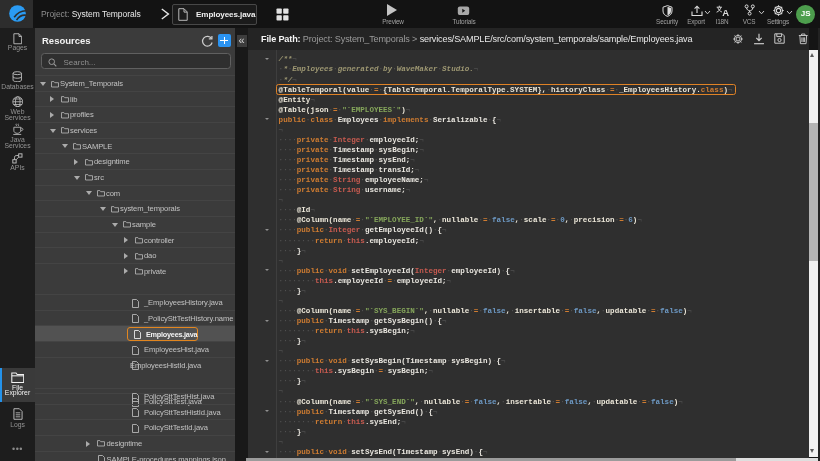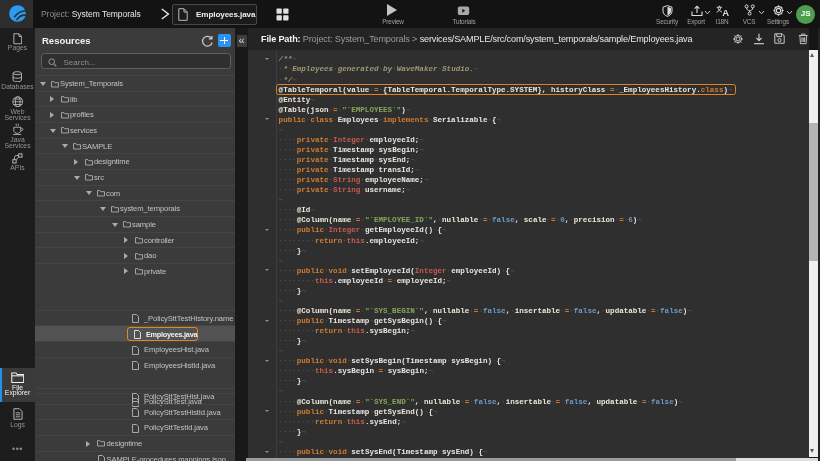--- a/index.html
+++ b/index.html
@@ -371,20 +371,28 @@
         </div>
 <div class="trow" style="top:262.80px">
           <span class="aright" style="left:124px"></span>
           <span class="ticon" style="left:134.5px">
             <svg class="tico" width="8" height="8" viewBox="0 0 8 8">
               <path d="M0.5 1.6 h2.4 l0.9 1.1 h3.7 v4.3 h-7 z" fill="none" stroke="#b4b4b4" stroke-width="0.85"></path>
             </svg>
           </span>
           <span class="tlabel" style="left:144px">private</span>
         </div>
+<div class="trow" style="top:294.10px">
+          <span class="ticon" style="left:132px">
+            <svg class="tico" width="7" height="9" viewBox="0 0 7 9">
+              <path d="M0.5 0.5 h4 l2 2 v6 h-6 z" fill="none" stroke="#b4b4b4" stroke-width="0.9"></path>
+            </svg>
+          </span>
+          <span class="tlabel" style="left:144px">_EmployeesHistory.java</span>
+        </div>
 <div class="trow" style="top:309.75px">
           <span class="ticon" style="left:132px">
             <svg class="tico" width="7" height="9" viewBox="0 0 7 9">
               <path d="M0.5 0.5 h4 l2 2 v6 h-6 z" fill="none" stroke="#b4b4b4" stroke-width="0.9"></path>
             </svg>
           </span>
           <span class="tlabel" style="left:144px">_PolicySttTestHistory.name</span>
         </div>
 <div class="trow sel" style="top:325.40px">
           <span class="selbox"></span>
@@ -402,21 +410,21 @@
             </svg>
           </span>
           <span class="tlabel" style="left:144px">EmployeesHist.java</span>
         </div>
 <div class="trow" style="top:356.70px">
           <span class="ticon" style="left:132px">
             <svg class="tico" width="7" height="9" viewBox="0 0 7 9">
               <path d="M0.5 0.5 h4 l2 2 v6 h-6 z" fill="none" stroke="#b4b4b4" stroke-width="0.9"></path>
             </svg>
           </span>
-          <span class="tlabel" style="left:144px">EmployeesHistId.java</span>
+          <span class="tlabel" style="left:130px">EmployeesHistId.java</span>
         </div>
 <div class="trow" style="top:393px">
           <span class="ticon" style="left:132px">
             <svg class="tico" width="7" height="9" viewBox="0 0 7 9">
               <path d="M0.5 0.5 h4 l2 2 v6 h-6 z" fill="none" stroke="#b4b4b4" stroke-width="0.9"></path>
             </svg>
           </span>
           <span class="tlabel" style="left:144px">PolicySttTest.java</span>
         </div>
 <div class="trow" style="top:388.00px">

